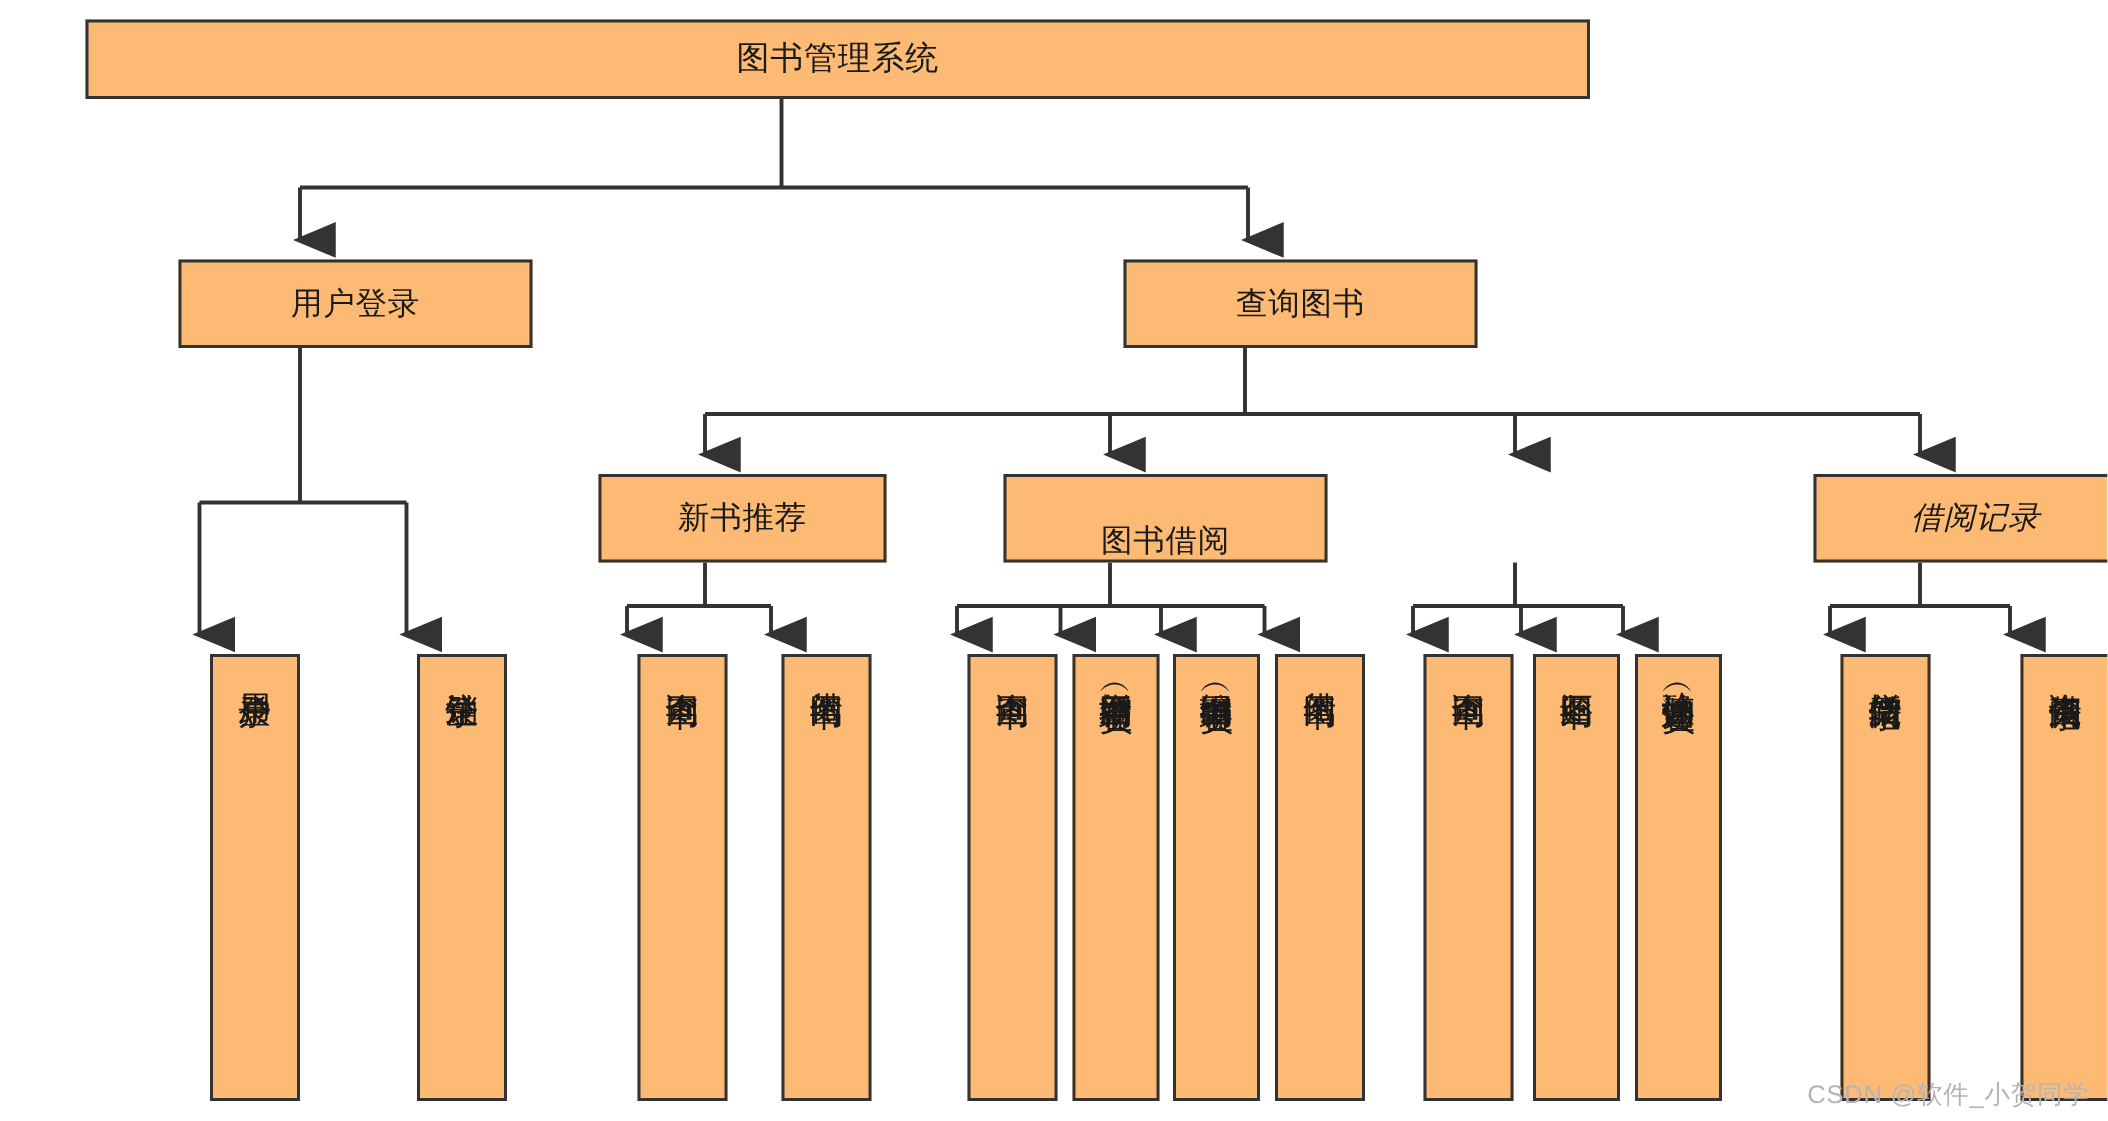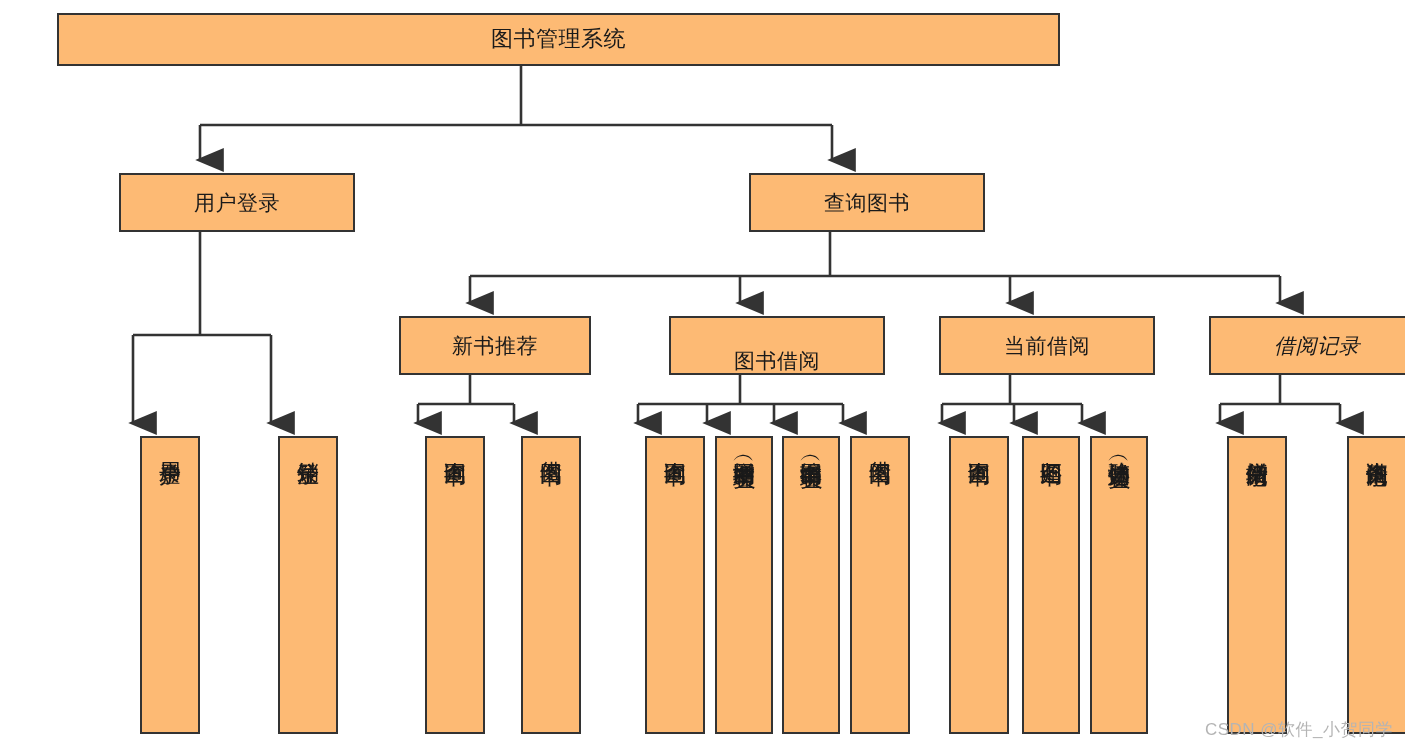--- a/index.html
+++ b/index.html
@@ -142,23 +142,20 @@
   <div class="node horizontal" style="left: 712px; top: 173px; width: 236px; height: 59px; border-color: rgb(51, 51, 51);">
     <span class="node-label">查询图书</span>
   </div>
 
   <div class="node horizontal" style="left: 362px; top: 316px; width: 192px; height: 59px; border-color: rgb(51, 51, 51);">
     <span class="node-label">新书推荐</span>
   </div>
   <div class="node horizontal" style="left: 632px; top: 316px; width: 216px; height: 59px; border-color: rgb(51, 51, 51); align-items: flex-end;">
     <span class="node-label">图书借阅</span>
   </div>
-  <div class="node horizontal" style="left: 902px; top: 316px; width: 216px; height: 59px; border-color: rgb(51, 51, 51);">
-    <span class="node-label">当前借阅</span>
-  </div>
   <div class="node horizontal" style="left: 1172px; top: 316px; width: 216px; height: 59px; border-color: rgb(51, 51, 51); font-style: italic;">
     <span class="node-label">借阅记录</span>
   </div>
 
   <div class="node vertical" style="left: 103px; top: 436px; width: 60px; height: 298px; border-color: rgb(51, 51, 51);">
     <span class="node-label">用户登录</span>
   </div>
   <div class="node vertical" style="left: 241px; top: 436px; width: 60px; height: 298px; border-color: rgb(51, 51, 51);">
     <span class="node-label">注销登录</span>
   </div>

